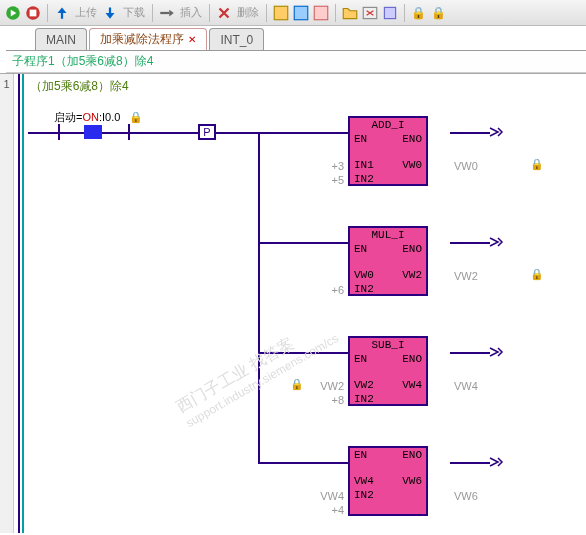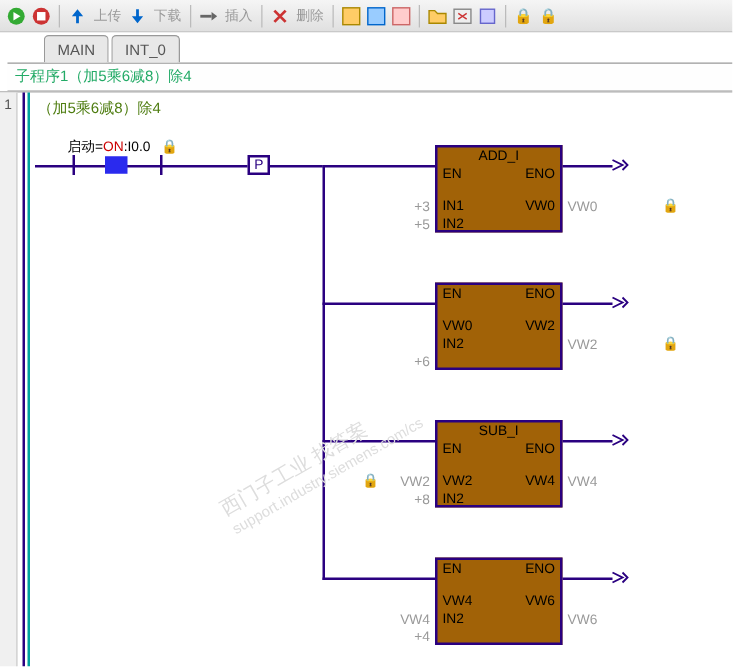--- a/index.html
+++ b/index.html
@@ -25,21 +25,21 @@
 .contact-label .eq{color:#c00;}
 .ladder{position:absolute;left:28px;top:50px;}
 .hline{position:absolute;height:2px;background:#2a0080;}
 .vline{position:absolute;width:2px;background:#2a0080;}
 .contact-box{position:absolute;width:140px;height:16px;}
 .contact-box .l,.contact-box .r{position:absolute;top:0;width:2px;height:16px;background:#2a0080;}
 .contact-box .l{left:30px;}
 .contact-box .r{left:100px;}
 .contact-box .fill{position:absolute;left:56px;top:1px;width:18px;height:14px;background:#2a2aee;}
 .p-box{position:absolute;width:18px;height:16px;border:2px solid #2a0080;display:flex;align-items:center;justify-content:center;font-size:11px;color:#2a0080;background:#fff;}
-.fbox{position:absolute;width:102px;border:2px solid #2a0080;background:#a16207;}
+.fbox{position:absolute;width:80px;border:2px solid #2a0080;background:#ec4899;font-family:Liberation Mono, monospace;}
 .fbox .title{text-align:center;font-size:11px;padding:1px 0;}
 .fbox .row{display:flex;justify-content:space-between;padding:1px 4px;font-size:11px;}
 .param{position:absolute;font-size:11px;color:#999;text-align:right;}
 .out{position:absolute;font-size:11px;color:#999;}
 .arrow{position:absolute;width:16px;height:12px;}
 .arrow svg{width:100%;height:100%;}
 .lock{position:absolute;width:12px;height:12px;font-size:11px;color:#c90;}
 .wm{position:absolute;left:170px;top:280px;transform:rotate(-30deg);color:#ddd;font-size:16px;pointer-events:none;}
 </style>
 </head>
@@ -121,20 +121,24 @@
     </span>
   <span class="tb-sep"></span>
   <span class="tb-btn">🔒</span>
   <span class="tb-btn">🔒</span>
 </div>
 
 <div class="tabs">
   <div class="tab inactive">
       <span>MAIN</span>
     </div>
+  <div class="tab active">
+      <span>加乘减除法程序</span>
+      <span class="x">✕</span>
+    </div>
   <div class="tab inactive">
       <span>INT_0</span>
     </div>
 </div>
 
 <div class="net-title">子程序1（加5乘6减8）除4</div>
 
 <div class="editor">
   <div class="gutter"><span>1</span></div>
   <div class="rails">
@@ -188,20 +192,21 @@
     <div class="param" style="left:280px;top:36px;width:36px">+3</div>
     <div class="param" style="left:280px;top:50px;width:36px">+5</div>
     <div class="out" style="left:426px;top:36px">VW0</div>
     <div class="hline" style="left:422px;top:8px;width:40px"></div>
     <div class="arrow" style="left:460px;top:2px"><svg viewBox="0 0 16 12">
           <path d="M2 2l8 4-8 4M10 2l4 4-4 4" stroke="#2a0080" fill="none" stroke-width="1.5"></path>
         </svg></div>
     <span class="lock" style="left:502px;top:34px">🔒</span>
 
     <div class="fbox" style="left:320px;top:102px;height:70px">
+      <div class="title">MUL_I</div>
       <div class="row">
           <span>EN</span>
           <span>ENO</span>
         </div>
       <div style="height:12px"></div>
       <div class="row">
           <span>VW0</span>
           <span>VW2</span>
         </div>
       <div class="row">

